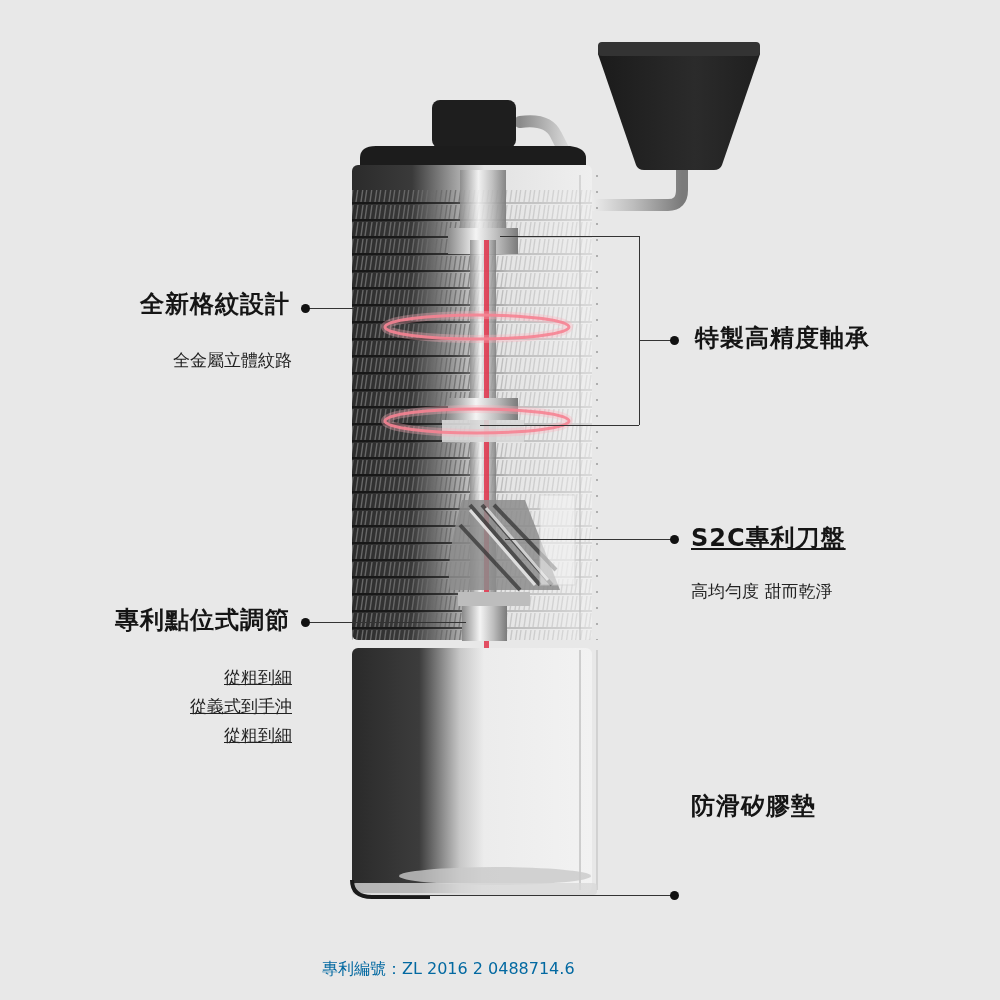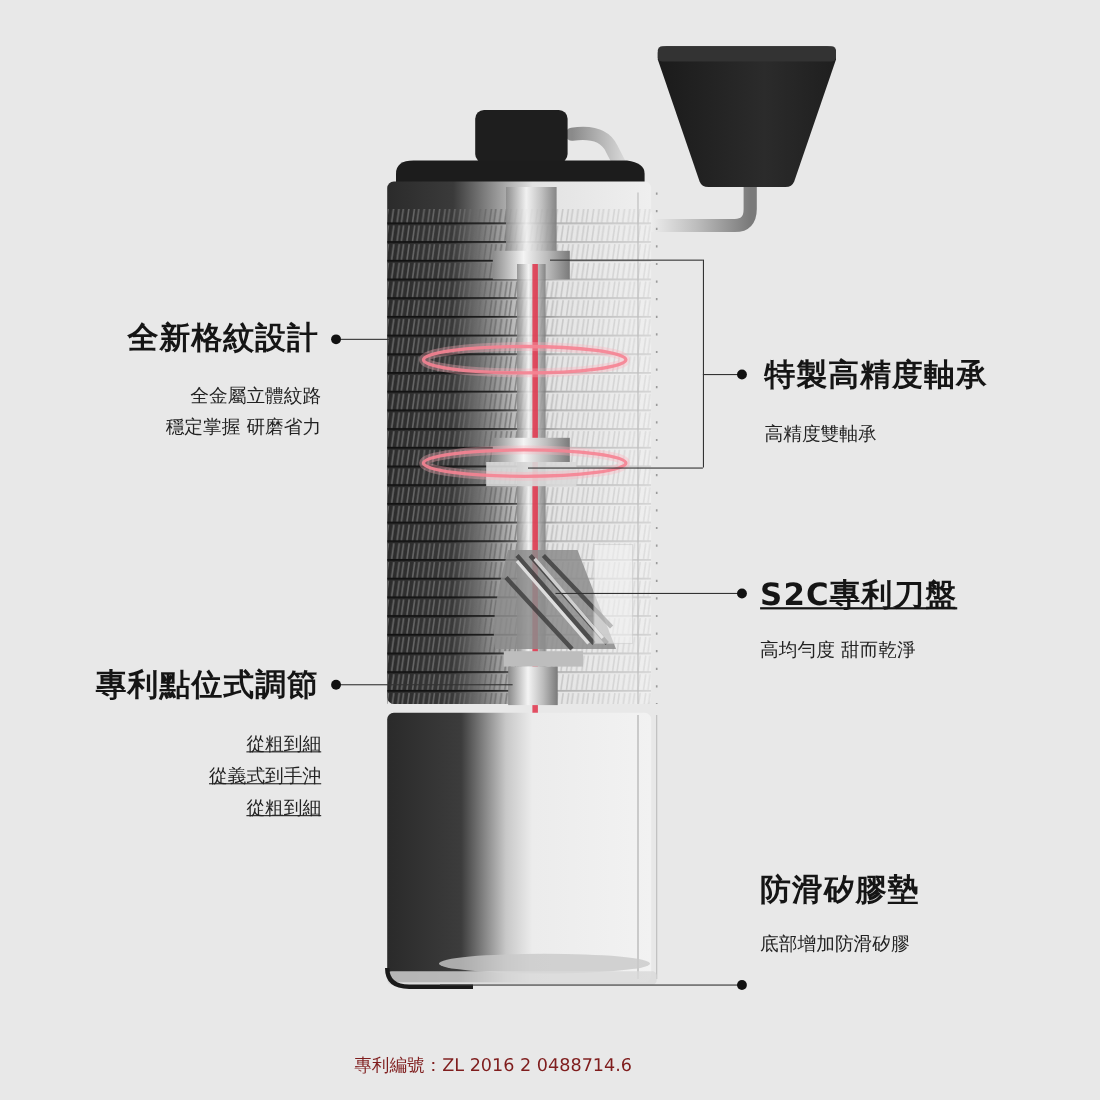--- a/index.html
+++ b/index.html
@@ -3,26 +3,26 @@
 <meta charset="utf-8">
 <style>
   html, body { margin:0; padding:0; }
   body {
     width:1000px; height:1000px; overflow:hidden; position:relative;
     background:#e8e8e8;
     font-family:"DejaVu Sans", "Liberation Sans", sans-serif;
     color:#151515;
   }
   .abs { position:absolute; }
-  .title { font-weight:bold; font-size:28px; letter-spacing:1px; white-space:nowrap; }
+  .title { font-weight:bold; font-size:24px; letter-spacing:1px; white-space:nowrap; }
   .desc { font-size:17px; line-height:29px; white-space:nowrap; color:#222; }
   .right-align { text-align:right; }
   .dot { position:absolute; width:9px; height:9px; border-radius:50%; background:#111; }
   .line { position:absolute; background:#333; }
-  .footer { font-size:16px; color:#7f1d1d; white-space:nowrap; }
+  .footer { font-size:16px; color:#0369a1; white-space:nowrap; }
 
   
   .grinder { position:absolute; left:0; top:0; width:1000px; height:1000px; }
 </style>
 </head>
 <body>
 
 <svg class="grinder" viewBox="0 0 1000 1000" xmlns="http://www.w3.org/2000/svg">
   <defs>
     <linearGradient id="bodyGrad" x1="0" x2="1" y1="0" y2="0">
@@ -129,28 +129,26 @@
 <div class="dot" style="left:301px;top:618px;"></div>
 
 <div class="line" style="left:400px;top:895px;width:275px;height:1px;"></div>
 <div class="dot" style="left:670px;top:891px;"></div>
 
 <div class="abs" style="right:710px;top:288px;">
   <div class="title right-align">全新格紋設計</div>
 </div>
 <div class="abs desc right-align" style="right:708px;top:346px;">
   <div>全金屬立體紋路</div>
-  <div>穩定掌握 研磨省力</div>
 </div>
 
 <div class="abs" style="left:695px;top:322px;">
   <div class="title">特製高精度軸承</div>
 </div>
 <div class="abs desc" style="left:695px;top:381px;">
-  <div>高精度雙軸承</div>
 </div>
 
 <div class="abs" style="left:691px;top:522px;text-decoration:underline;">
   <div class="title">S2C專利刀盤</div>
 </div>
 <div class="abs desc" style="left:691px;top:577px;">
   <div>高均勻度 甜而乾淨</div>
 </div>
 
 <div class="abs" style="right:710px;top:604px;">
@@ -159,16 +157,15 @@
 <div class="abs desc right-align" style="right:708px;top:663px;text-decoration:underline;">
   <div>從粗到細</div>
   <div>從義式到手沖</div>
   <div>從粗到細</div>
 </div>
 
 <div class="abs" style="left:691px;top:790px;">
   <div class="title">防滑矽膠墊</div>
 </div>
 <div class="abs desc" style="left:691px;top:845px;">
-  <div>底部增加防滑矽膠</div>
 </div>
 
 <div class="abs footer" style="left:322px;top:959px;">專利編號：ZL 2016 2 0488714.6</div>
 
 </body></html>

